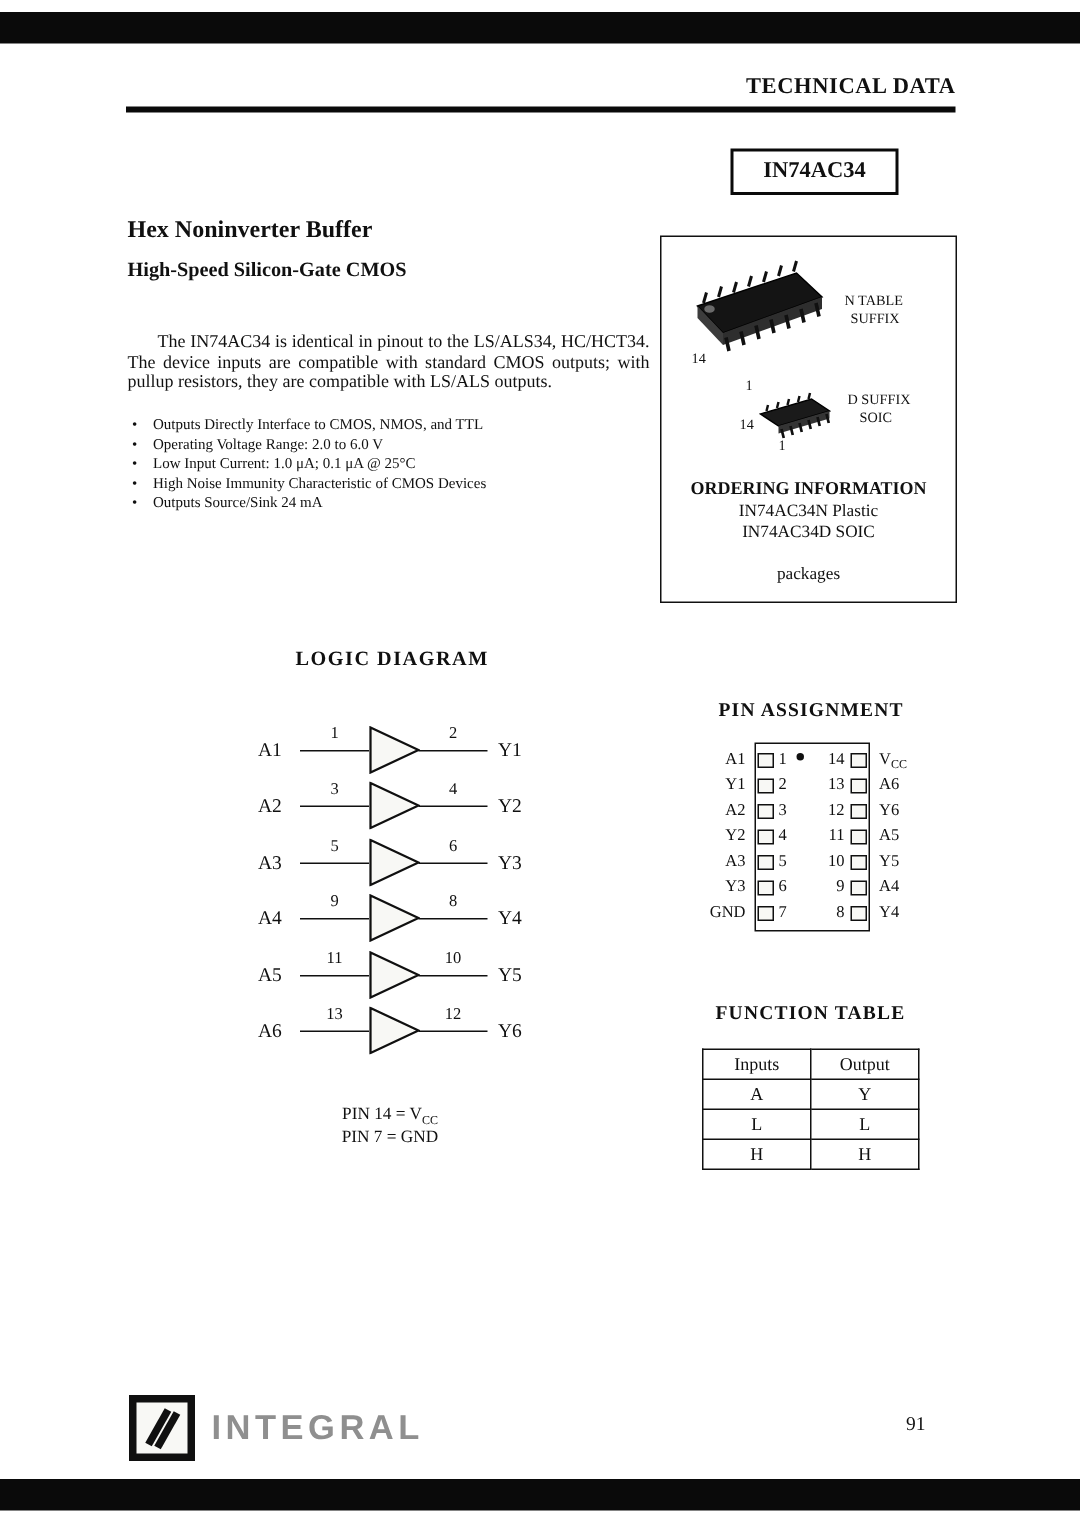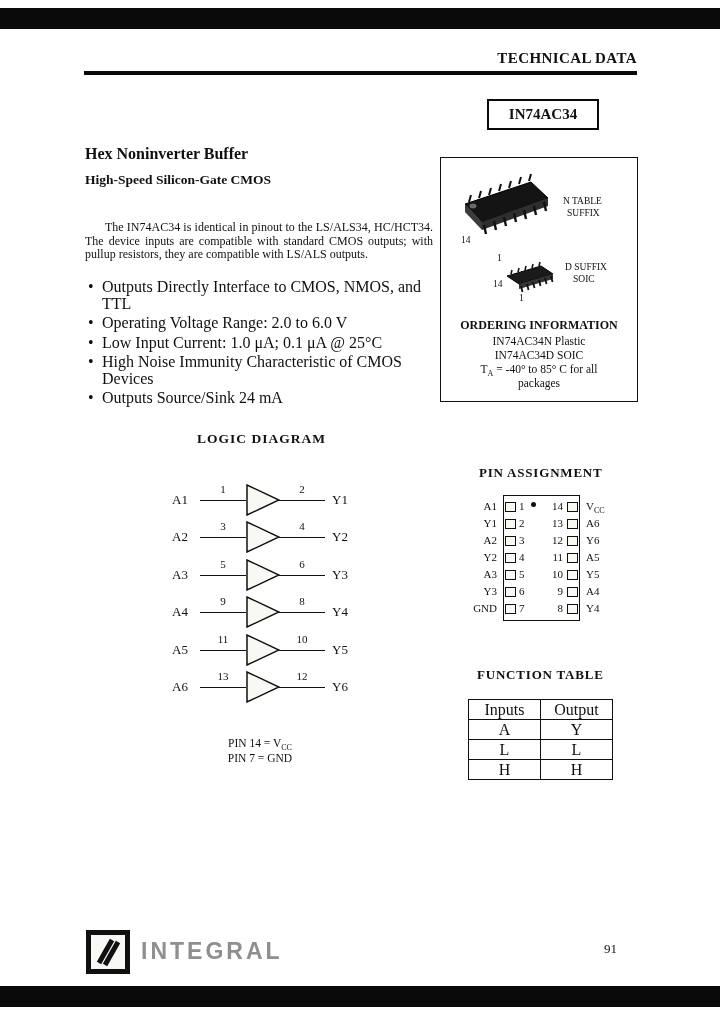--- a/index.html
+++ b/index.html
@@ -29,26 +29,26 @@
   .pa-row{position:absolute;left:0;width:240px;height:17px;}
   .pa-ll{position:absolute;left:0;top:2px;width:42px;text-align:right;}
   .pa-lb{position:absolute;left:50px;top:4px;width:9px;height:8px;border:1px solid #101010;background:#f8f8f5;}
   .pa-ln{position:absolute;left:64px;top:2px;}
   .pa-rn{position:absolute;left:86px;top:2px;width:22px;text-align:right;}
   .pa-rb{position:absolute;left:112px;top:4px;width:9px;height:8px;border:1px solid #101010;background:#f8f8f5;}
   .pa-rl{position:absolute;left:131px;top:2px;}
   .pa-dot{position:absolute;left:76px;top:7px;width:5px;height:5px;border-radius:50%;background:#101010;}
 
   
-  .bullet{position:relative;padding-left:16px;margin-bottom:2.6px;font-size:16px;line-height:1.05;}
+  .bullet{position:relative;padding-left:16px;margin-bottom:2.6px;font-size:10px;line-height:1.05;}
   .bullet::before{content:"•";position:absolute;left:2px;}
 
   
   table.ft{border-collapse:collapse;}
-  table.ft th, table.ft td{border:1.2px solid #101010;width:71px;height:19px;text-align:center;font-size:16px;font-weight:normal;padding:0;}
+  table.ft th, table.ft td{border:1.2px solid #101010;width:71px;height:19px;text-align:center;font-size:12px;font-weight:normal;padding:0;}
 
   .pkg-label{position:absolute;font-size:9.5px;}
   .ord{position:absolute;width:100%;text-align:center;font-size:11.5px;}
 </style>
 </head>
 <body>
 
 <div class="page">
 
   <div class="bar" style="top:8px;height:21px"></div>
@@ -115,21 +115,20 @@
     <span class="pkg-label" style="left:20px;top:77px">14</span>
     <span class="pkg-label" style="left:56px;top:95px">1</span>
     <span class="pkg-label" style="left:124px;top:104px">D SUFFIX</span>
     <span class="pkg-label" style="left:132px;top:116px">SOIC</span>
     <span class="pkg-label" style="left:52px;top:121px">14</span>
     <span class="pkg-label" style="left:78px;top:135px">1</span>
 
     <div class="ord bold" style="top:160px;font-size:12px">ORDERING INFORMATION</div>
     <div class="ord" style="top:177px">IN74AC34N Plastic</div>
     <div class="ord" style="top:191px">IN74AC34D SOIC</div>
-    <div class="ord" style="top:205px"><span>T</span><sub>A</sub> <span>= -40° to 85° C for all</span></div>
     <div class="ord" style="top:219px">packages</div>
   </div>
 
   <div class="abs bold" style="top:431px;left:197px;font-size:13.5px;letter-spacing:1px">LOGIC DIAGRAM</div>
 
   <div class="gate-row" style="top:481px">
     <span class="gate-label in">A1</span>
     <span class="pin-num in">1</span>
     <span class="wire in"></span>
     <svg class="tri" width="34" height="32" viewBox="0 0 34 32">

